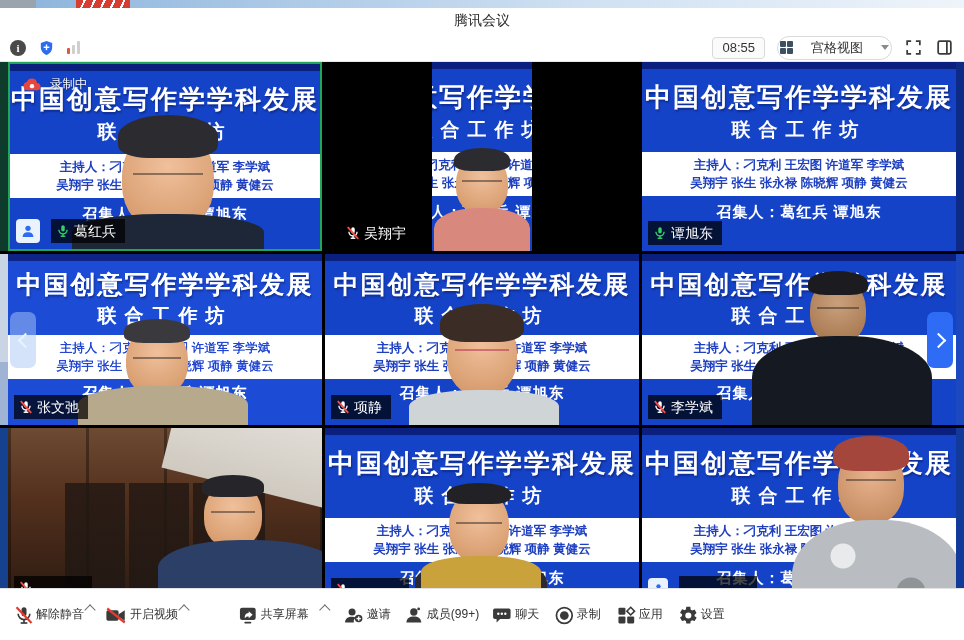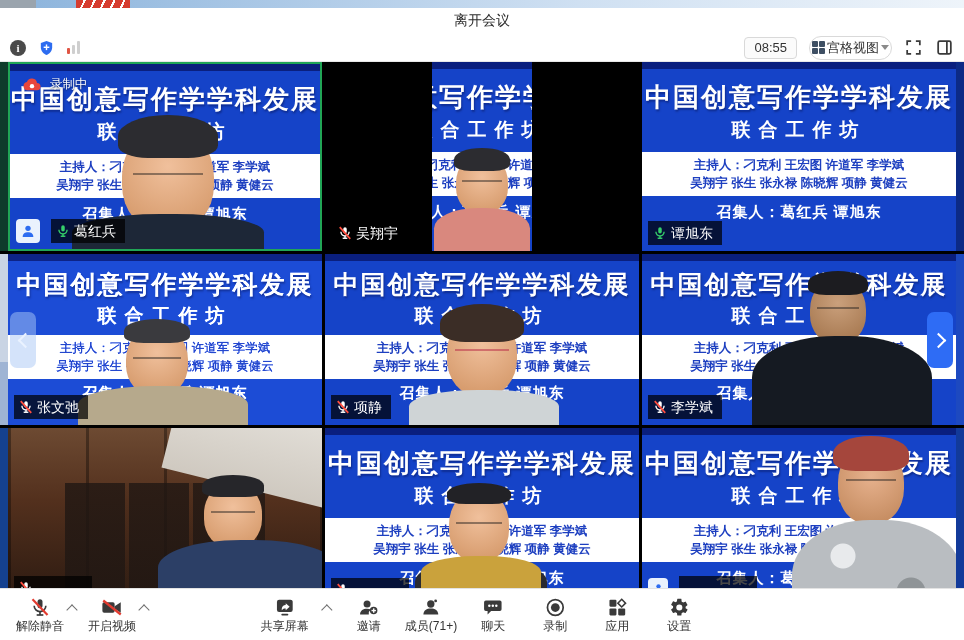--- a/index.html
+++ b/index.html
@@ -25,21 +25,21 @@
     font-weight:bold;display:flex;align-items:center;justify-content:center;font-family:"Liberation Serif",serif;}
   .sig{display:flex;align-items:flex-end;gap:2px;height:13px;}
   .sig i{display:block;width:3px;border-radius:1px;background:#cfcfcf;}
   .sig i:nth-child(1){height:6px;background:#e05544;}
   .sig i:nth-child(2){height:9px;}
   .sig i:nth-child(3){height:13px;}
   .tt-right{margin-left:auto;display:flex;align-items:center;gap:12px;}
   .timebox{border:1px solid #d9d9d9;border-radius:4px;background:#fbfbfb;font-size:13px;color:#333;
     padding:2px 9px;line-height:16px;}
   .viewbox{border:1px solid #d9d9d9;border-radius:12px;background:#fff;display:flex;align-items:center;
-    gap:2px;padding:2px 2px;font-size:13px;color:#333;cursor:pointer;}
+    gap:18px;padding:2px 2px;font-size:13px;color:#333;cursor:pointer;}
   .gridic{display:grid;grid-template-columns:6px 6px;grid-template-rows:6px 6px;gap:1px;}
   .gridic i{background:#3e4f63;border-radius:1px;}
   .caret-down{width:0;height:0;border-left:4px solid transparent;border-right:4px solid transparent;
     border-top:5px solid #8a8a8a;}
 
   
   .grid{position:absolute;left:0;top:62px;width:964px;height:578px;background:#000;
     display:grid;grid-template-columns:1fr 1fr 1fr;grid-template-rows:189px 171px 212px;gap:3px;
     padding:0 8px;box-sizing:border-box;}
   .edge{position:absolute;top:0;height:578px;width:8px;z-index:3;}
@@ -111,39 +111,39 @@
       repeating-linear-gradient(90deg,rgba(0,0,0,.35) 0 3px,transparent 3px 78px),
       linear-gradient(180deg,#6d4a32 0,#53301d 34%,#2f1c12 78%,#1d120b 100%);}
   .office:before{content:"";position:absolute;left:18%;top:26%;width:64%;height:52%;
     background:repeating-linear-gradient(90deg,#201713 0 60px,#3a241733 60px 64px);opacity:.8;}
   .office:after{content:"";position:absolute;right:-40px;top:-46px;width:190px;height:110px;transform:rotate(14deg);
     background:linear-gradient(#e9e6e0,#cfc9c0);}
 
   
   .toolbar-bottom{position:absolute;left:0;bottom:0;width:964px;height:52px;background:#fff;
     border-top:1px solid #e3e3e3;z-index:10;display:flex;align-items:center;box-sizing:border-box;}
-  .btn{display:flex;flex-direction:column;align-items:center;justify-content:center;gap:2px;
+  .btn{display:flex;align-items:center;justify-content:center;gap:2px;
     min-width:52px;cursor:pointer;color:#333;}
   .btn .lab{font-size:12px;line-height:13px;white-space:nowrap;}
   .icwrap{position:relative;height:22px;display:flex;align-items:flex-end;justify-content:center;}
   .caret-up{width:7px;height:7px;border-left:1.8px solid #6f6f6f;border-top:1.8px solid #6f6f6f;
     transform:rotate(45deg);align-self:center;margin:0 2px 10px 2px;cursor:pointer;}
   .bt-left{display:flex;align-items:center;padding-left:14px;}
   .bt-center{position:absolute;left:50%;transform:translateX(-50%);display:flex;align-items:center;gap:10px;}
   .leave-btn{margin-left:auto;margin-right:12px;border:1px solid #e8564f;color:#e8564f;background:#fffbfb;
     border-radius:6px;font-size:14px;padding:7px 15px;cursor:pointer;}
   svg{display:block;}
 </style>
 </head>
 <body>
 
 <div class="top-strip"></div>
 
 <div class="titlebar">
-  <span>离开会议</span>
+  <span>腾讯会议</span>
 </div>
 
 <div class="toolbar-top">
   <div class="tt-left">
     <div class="info-ic">i</div>
     <svg width="17" height="18" viewBox="0 0 24 24">
       <path d="M12 2l8 3v6c0 5.2-3.4 9.3-8 11-4.6-1.7-8-5.8-8-11V5z" fill="#2d6cf0"></path>
       <rect x="11" y="7" width="2" height="8" fill="#fff"></rect>
         <rect x="8" y="10" width="8" height="2" fill="#fff"></rect>
     </svg>
@@ -240,21 +240,21 @@
       <div class="person" style="left:24px;top:92px;">
         <div class="head" style="width:52px;height:60px;">
             <div class="hair" style="height:38%;"></div>
             <div class="spec"></div>
           </div>
       </div>
       <div class="person" style="left:2px;top:146px;">
         <div class="body" style="position:static;width:96px;height:44px;background:#d9887e;"></div>
         </div>
     </div>
-    <div class="labelrow" style="left:8px;text-decoration:underline;">
+    <div class="labelrow" style="left:16px;text-decoration:underline;">
       <div class="nlabel">
         <span class="micwrap">
           <svg width="14" height="16" viewBox="0 0 24 24" fill="none" stroke="#fff" stroke-width="2.4">
             <rect x="9" y="2" width="6" height="11" rx="3" fill="#fff" stroke="none"></rect>
             <path d="M5 10a7 7 0 0 0 14 0"></path>
               <line x1="12" y1="17" x2="12" y2="21"></line>
               <line x1="8" y1="21" x2="16" y2="21"></line>
             <line x1="3" y1="2" x2="21" y2="22" stroke="#ff4d3e" stroke-width="3"></line>
           </svg>
         </span>
@@ -553,21 +553,21 @@
       <span class="lab">邀请</span>
     </div>
     <div class="btn">
       <span class="icwrap">
         <svg width="22" height="21" viewBox="0 0 24 24" fill="#3a3a3a">
           <circle cx="12" cy="8" r="4.2"></circle>
             <path d="M3.5 20c0-4.8 3.8-7 8.5-7s8.5 2.2 8.5 7z"></path>
             <circle cx="17.5" cy="4.5" r="1.6"></circle>
         </svg>
       </span>
-      <span class="lab">成员(71+)</span>
+      <span class="lab">成员(99+)</span>
     </div>
     <div class="btn">
       <span class="icwrap">
         <svg width="22" height="21" viewBox="0 0 24 24">
           <path d="M4 4h16a2 2 0 0 1 2 2v8a2 2 0 0 1-2 2H10l-4 4v-4H4a2 2 0 0 1-2-2V6a2 2 0 0 1 2-2z" fill="#3a3a3a"></path>
           <circle cx="8" cy="10" r="1.4" fill="#fff"></circle>
             <circle cx="12" cy="10" r="1.4" fill="#fff"></circle>
             <circle cx="16" cy="10" r="1.4" fill="#fff"></circle>
         </svg>
       </span>

